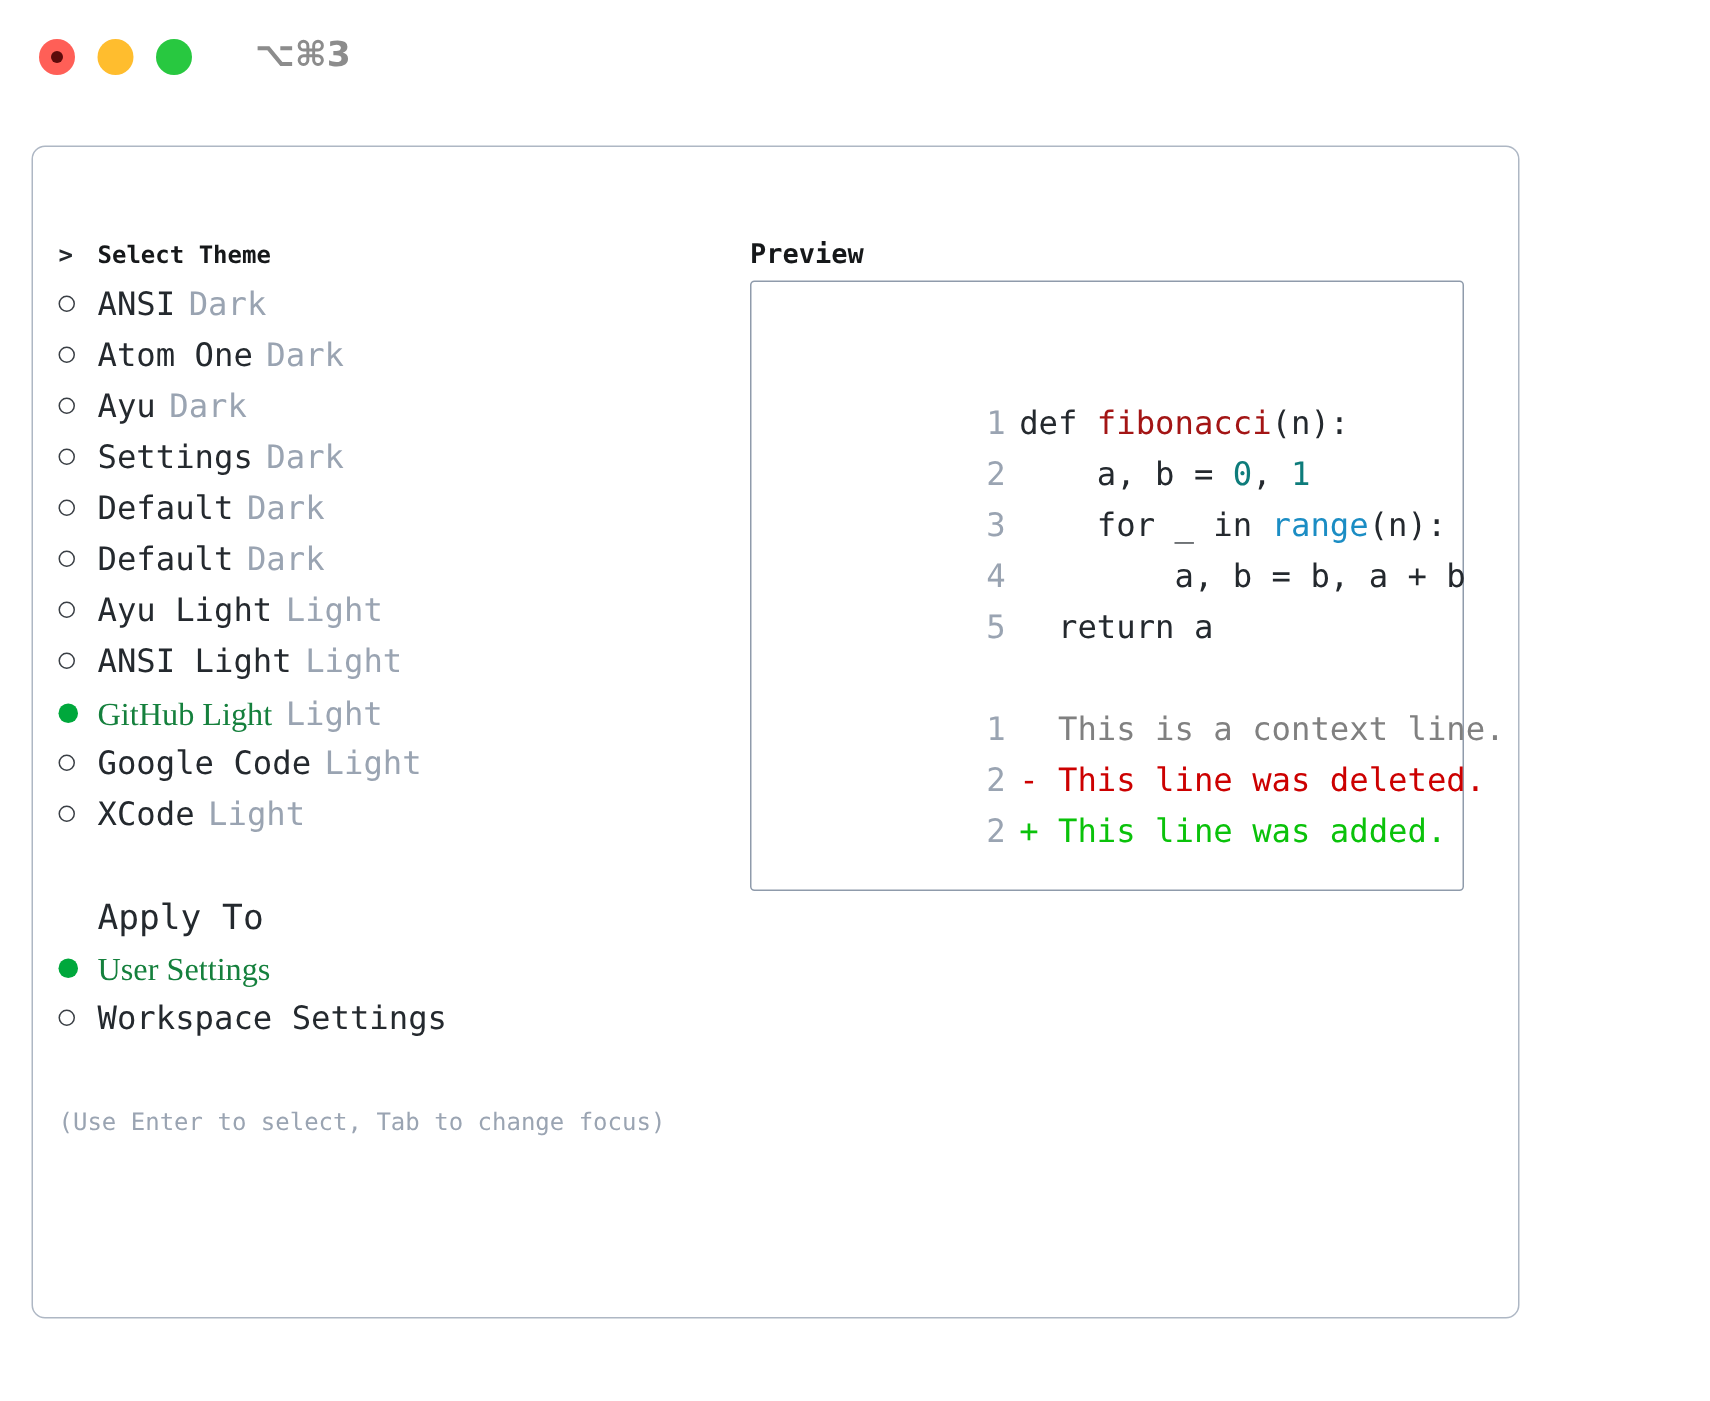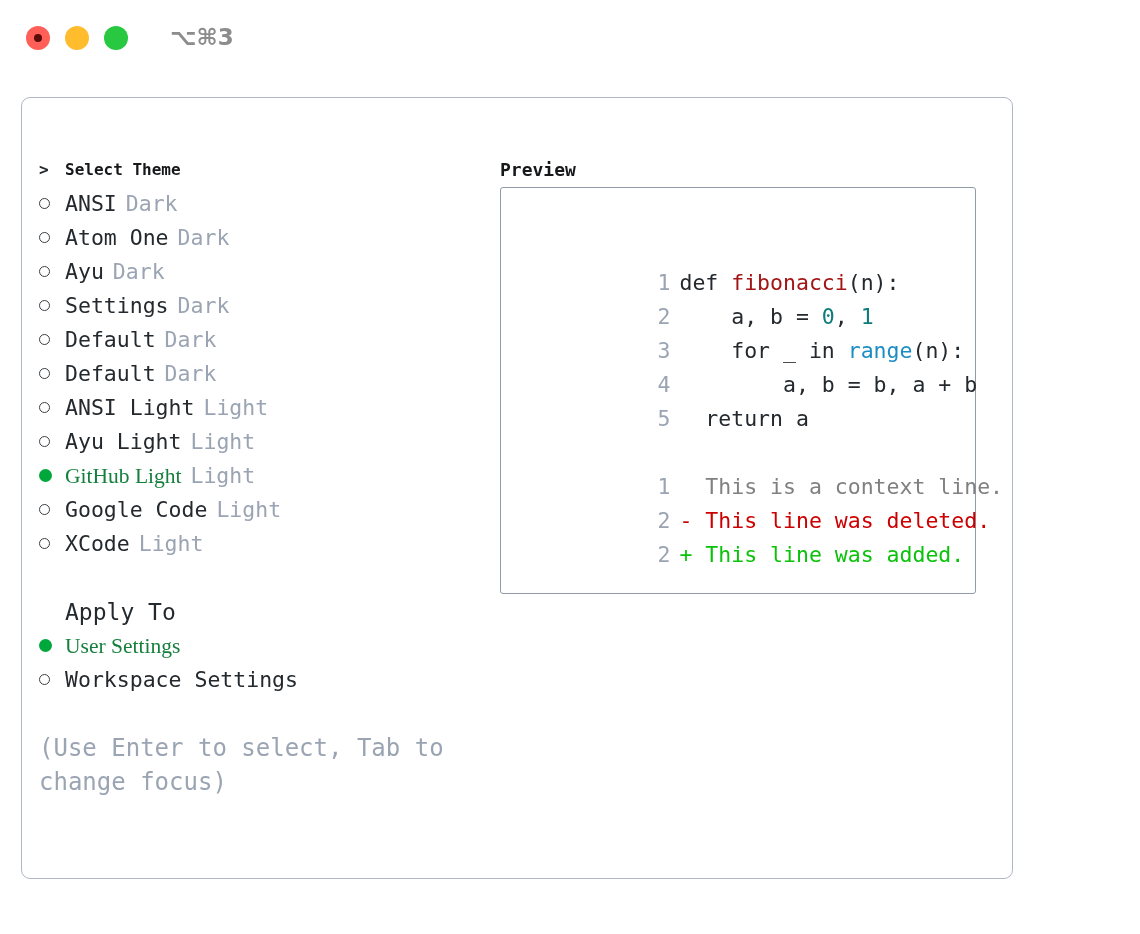--- a/index.html
+++ b/index.html
@@ -144,21 +144,21 @@
   .section-label {
     height: 34px;
     line-height: 34px;
     font-size: 23px;
     color: #24292e;
     padding-left: 26px;
   }
 
   .hint {
     margin-top: 34px;
-    font-size: 24px;
+    font-size: 16px;
     line-height: 34px;
     color: #9aa4b2;
     width: 410px;
   }
 
   
   .right-col {
     position: absolute;
     left: 478px;
     top: 55px;
@@ -242,25 +242,25 @@
 
       <div class="row">
         <span class="marker"><span class="bullet-ring"></span></span><span class="name">Default</span><span class="variant">Dark</span>
       </div>
 
       <div class="row">
         <span class="marker"><span class="bullet-ring"></span></span><span class="name">Default</span><span class="variant">Dark</span>
       </div>
 
       <div class="row">
+        <span class="marker"><span class="bullet-ring"></span></span><span class="name">Ayu Light</span><span class="variant">Light</span>
+      </div>
+
+      <div class="row">
         <span class="marker"><span class="bullet-ring"></span></span><span class="name">ANSI Light</span><span class="variant">Light</span>
-      </div>
-
-      <div class="row">
-        <span class="marker"><span class="bullet-ring"></span></span><span class="name">Ayu Light</span><span class="variant">Light</span>
       </div>
 
 
       <div class="row">
         <span class="marker"><span class="bullet-dot"></span></span><span class="name selected">GitHub Light</span><span class="variant">Light</span>
       </div>
 
       <div class="row">
         <span class="marker"><span class="bullet-ring"></span></span><span class="name">Google Code</span><span class="variant">Light</span>
       </div>

